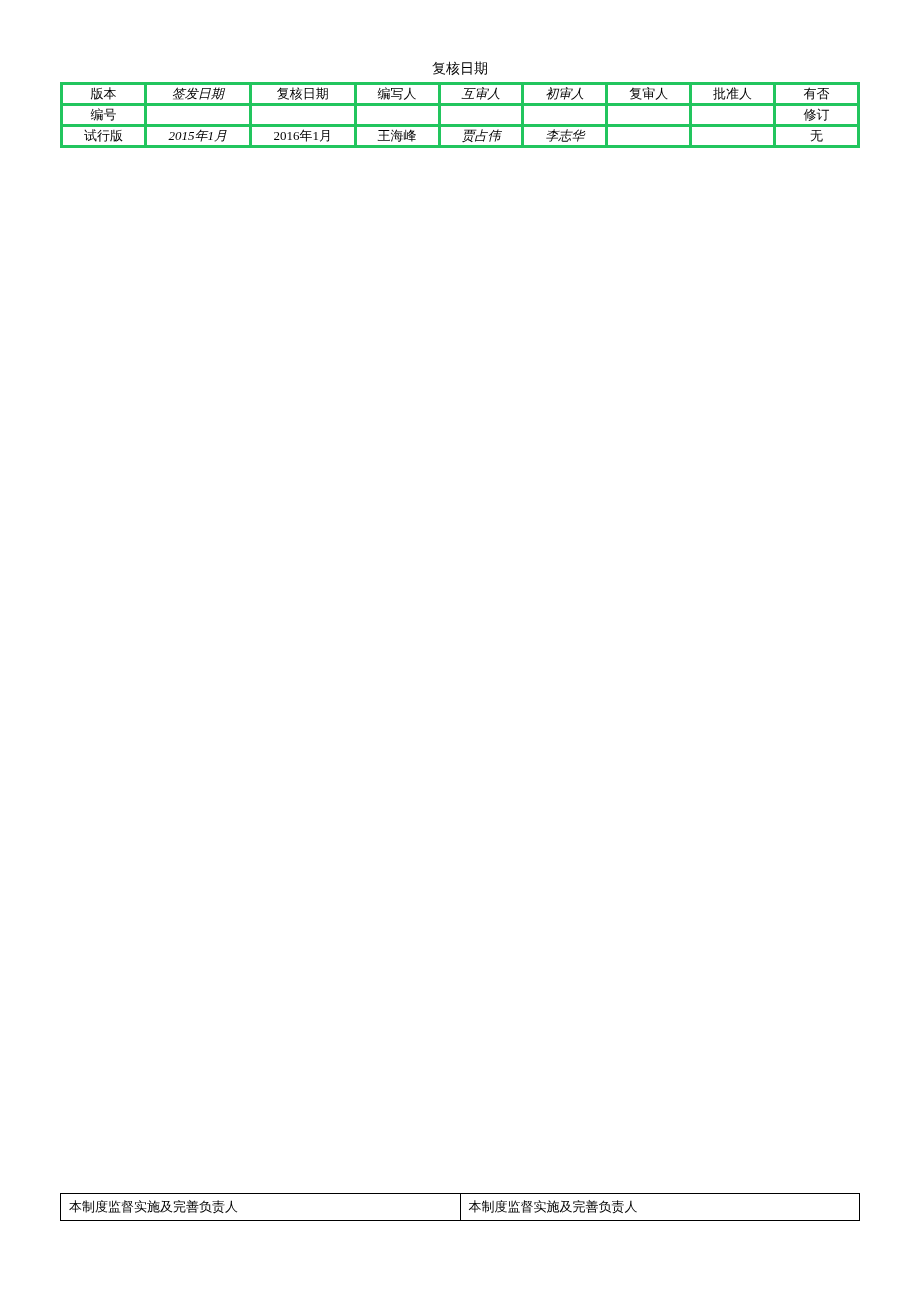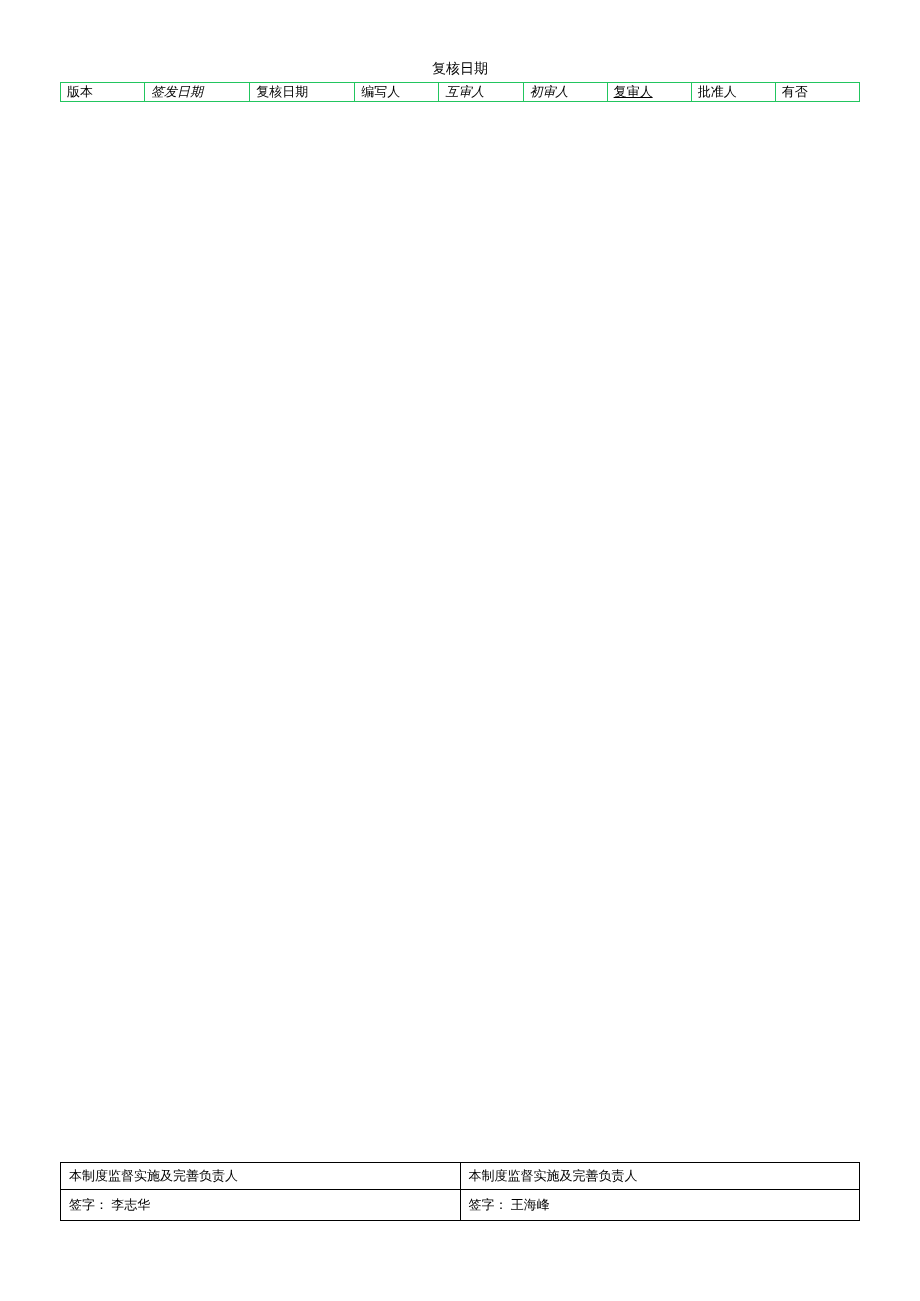--- a/index.html
+++ b/index.html
@@ -34,38 +34,38 @@
     }
 
     .control-table {
       width: 100%;
       border-collapse: collapse;
       font-size: 13px;
       font-family: "SimSun", "宋体", serif;
     }
 
     .control-table td {
-      border: 1px solid #22c55e;
-      text-align: left;
+      border: 3px solid #22c55e;
+      text-align: center;
       padding: 0 6px;
       min-height: 28px;
       vertical-align: middle;
     }
 
     .control-table .header-row td {
       font-weight: normal;
     }
 
     .col-version { width: 80px; }
     .col-sign-date { width: 100px; font-style: italic; }
     .col-review-date { width: 100px; }
     .col-writer { width: 80px; }
     .col-mutual { width: 80px; font-style: italic; }
     .col-initial { width: 80px; font-style: italic; }
-    .col-re-review { width: 80px; text-decoration: underline; }
+    .col-re-review { width: 80px; }
     .col-approve { width: 80px; }
     .col-modified { width: 80px; }
 
     .bottom-section {
       position: absolute;
       bottom: 80px;
       left: 60px;
       right: 60px;
     }
 
@@ -103,32 +103,50 @@
         <td class="col-sign-date">签发日期</td>
         <td class="col-review-date">复核日期</td>
         <td class="col-writer">编写人</td>
         <td class="col-mutual">互审人</td>
         <td class="col-initial">初审人</td>
         <td class="col-re-review">复审人</td>
         <td class="col-approve">批准人</td>
         <td class="col-modified">有否</td>
       </tr>
 
+      <tr class="header-row">
+        <td class="col-version">编号</td>
+        <td class="col-sign-date"></td>
+        <td class="col-review-date"></td>
+        <td class="col-writer"></td>
+        <td class="col-mutual"></td>
+        <td class="col-initial"></td>
+        <td class="col-re-review"></td>
+        <td class="col-approve"></td>
+        <td class="col-modified">修订</td>
+      </tr>
 
+      <tr>
+        <td class="col-version">试行版</td>
+        <td class="col-sign-date">2015年1月</td>
+        <td class="col-review-date">2016年1月</td>
+        <td class="col-writer">王海峰</td>
+        <td class="col-mutual">贾占伟</td>
+        <td class="col-initial">李志华</td>
+        <td class="col-re-review"></td>
+        <td class="col-approve"></td>
+        <td class="col-modified">无</td>
+      </tr>
     </tbody>
   </table>
 
   <div class="bottom-section">
     <table class="bottom-table">
       <tbody>
         <tr>
           <td>本制度监督实施及完善负责人</td>
           <td>本制度监督实施及完善负责人</td>
         </tr>
-        <tr class="signature-row">
-          <td>签字：  李志华</td>
-          <td>签字：  王海峰</td>
-        </tr>
       </tbody>
     </table>
   </div>
 
 </div>
 
 </body></html>

